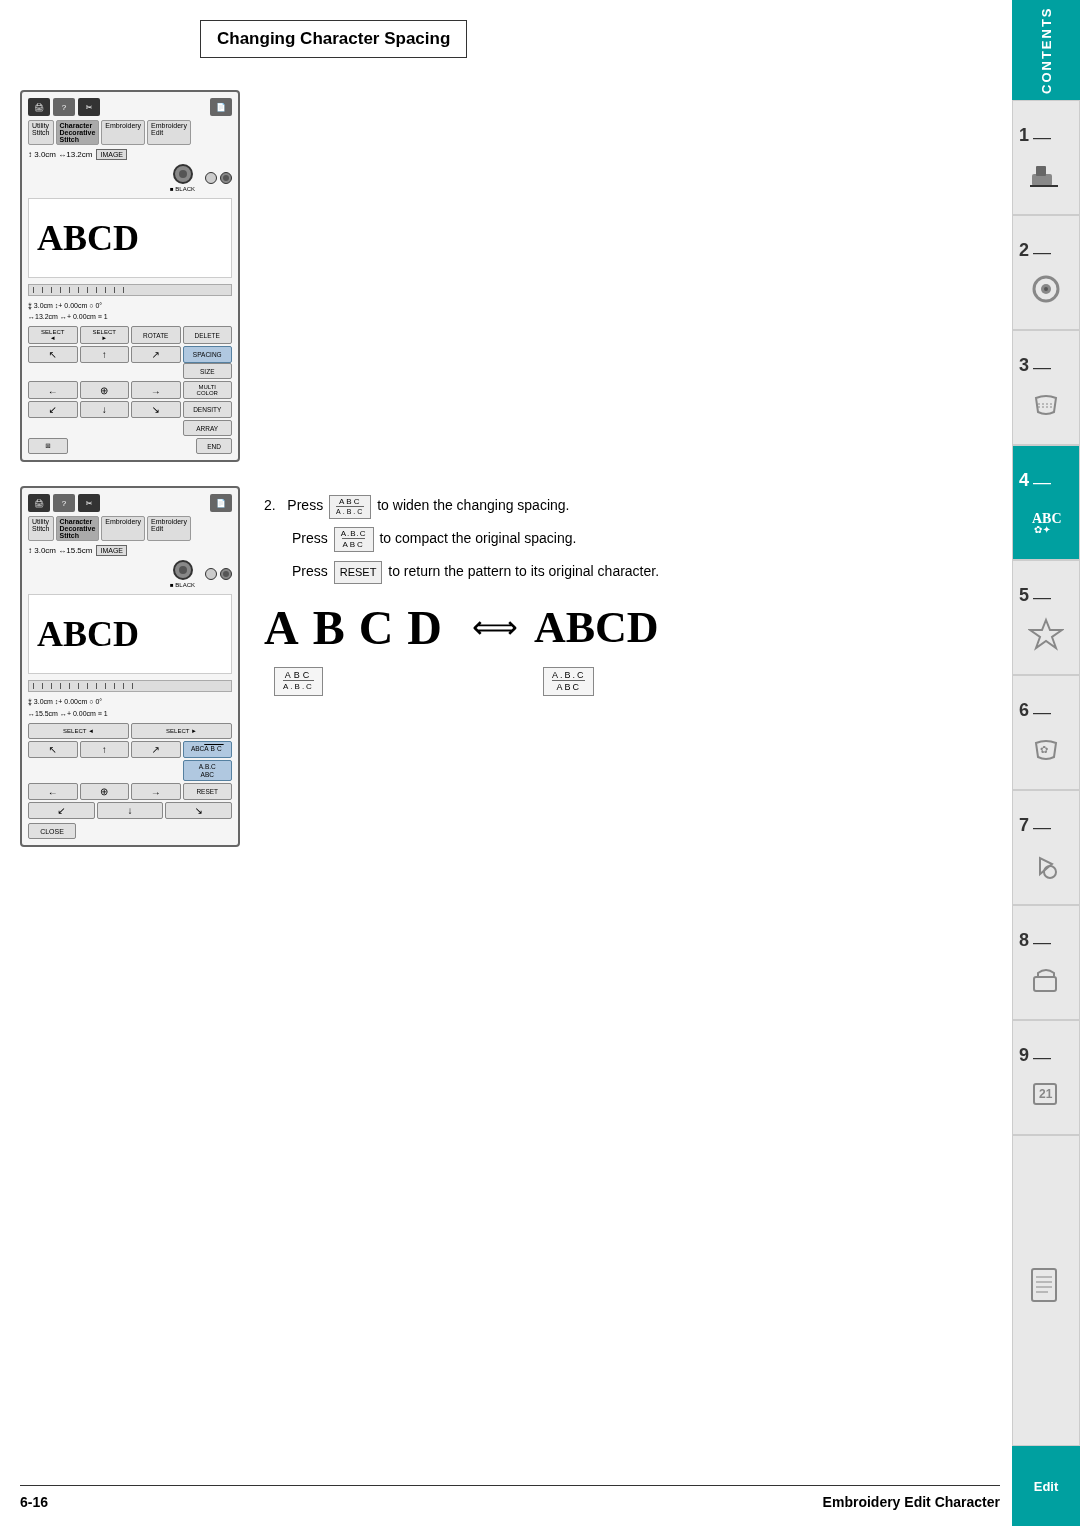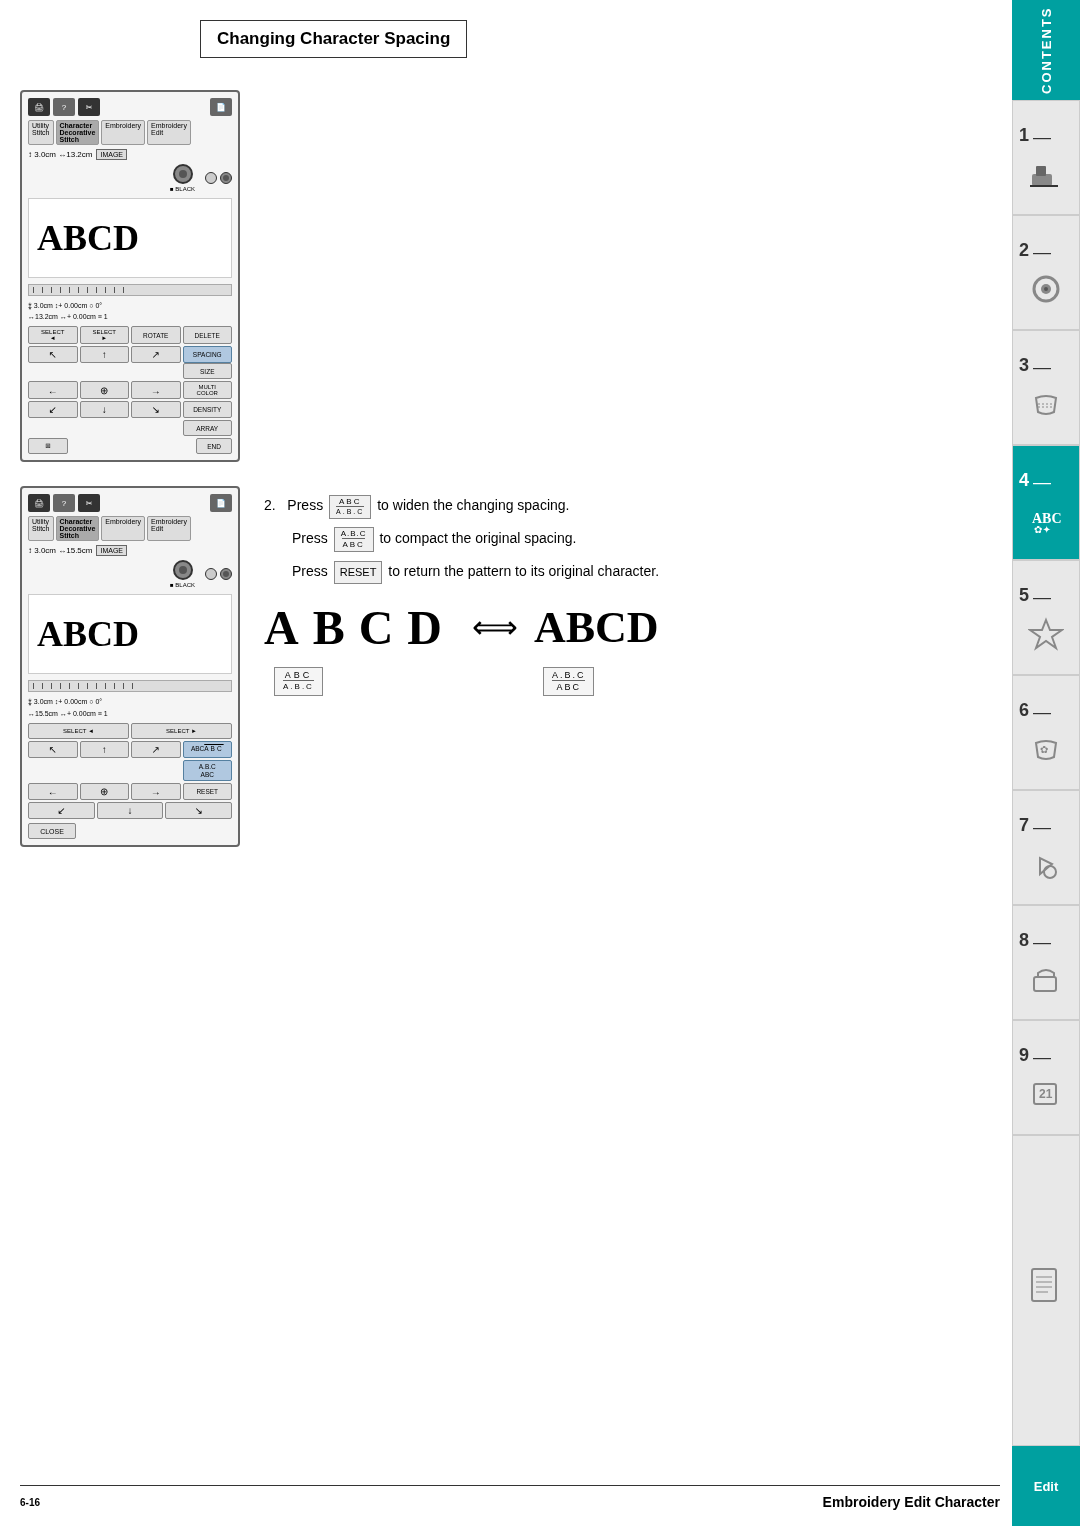--- a/index.html
+++ b/index.html
@@ -302,21 +302,21 @@
       left: 20px;
       right: 80px;
       display: flex;
       justify-content: space-between;
       align-items: center;
       border-top: 1px solid #333;
       padding-top: 8px;
     }
 
     .footer-page {
-      font-size: 10px;
+      font-size: 14px;
       font-weight: bold;
     }
 
     .footer-title {
       font-size: 14px;
       font-weight: bold;
     }
 
     
     .tab-icon-img {

